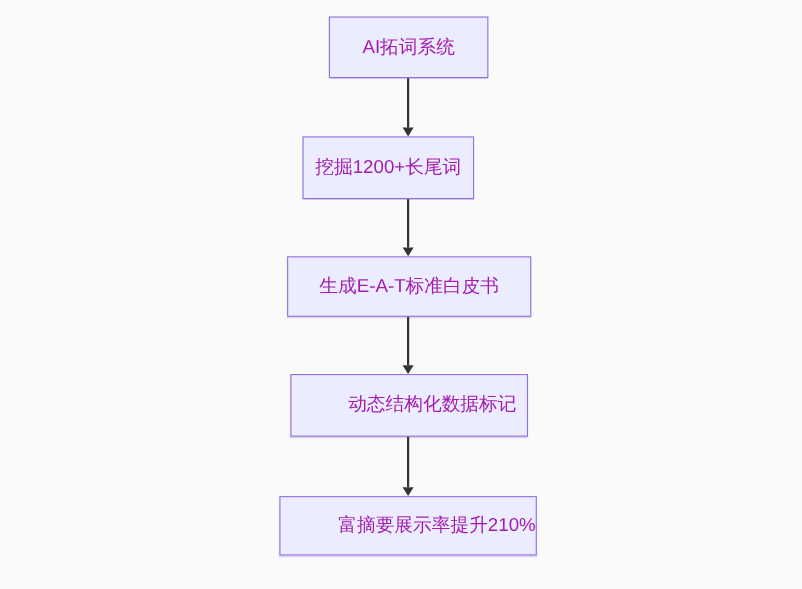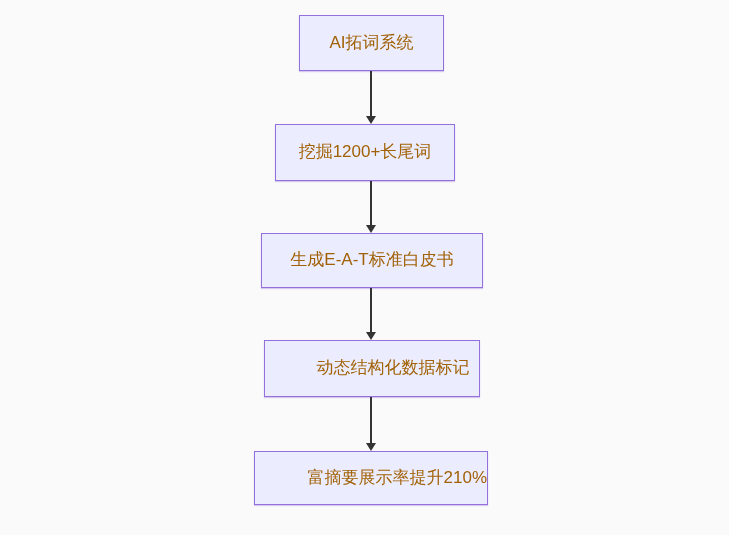--- a/index.html
+++ b/index.html
@@ -18,28 +18,28 @@
   }
   .flow-node {
     position: absolute;
     box-sizing: border-box;
     background: #ececff;
     border: 1px solid #9370db;
     box-shadow: 0 1px 1px rgba(147, 112, 219, 0.35);
     display: flex;
     align-items: center;
     justify-content: center;
-    color: #a16207;
+    color: #a21caf;
     font-size: 17px;
     line-height: 1.2;
     text-align: center;
     white-space: nowrap;
   }
   #node-1 { left: 299px; top: 15px;  width: 145px; height: 56px; }
-  #node-2 { left: 275px; top: 124px; width: 180px; height: 57px; justify-content: center; }
+  #node-2 { left: 275px; top: 124px; width: 156px; height: 57px; justify-content: center; }
   #node-3 { left: 261px; top: 233px; width: 222px; height: 55px; }
   #node-4 { left: 264px; top: 340px; width: 216px; height: 57px; padding-left: 42px; }
   #node-5 { left: 254px; top: 451px; width: 234px; height: 54px; justify-content: flex-end; }
 
   .flow-arrow {
     position: absolute;
     left: 365px;            
     width: 12px;
     display: flex;
     flex-direction: column;

